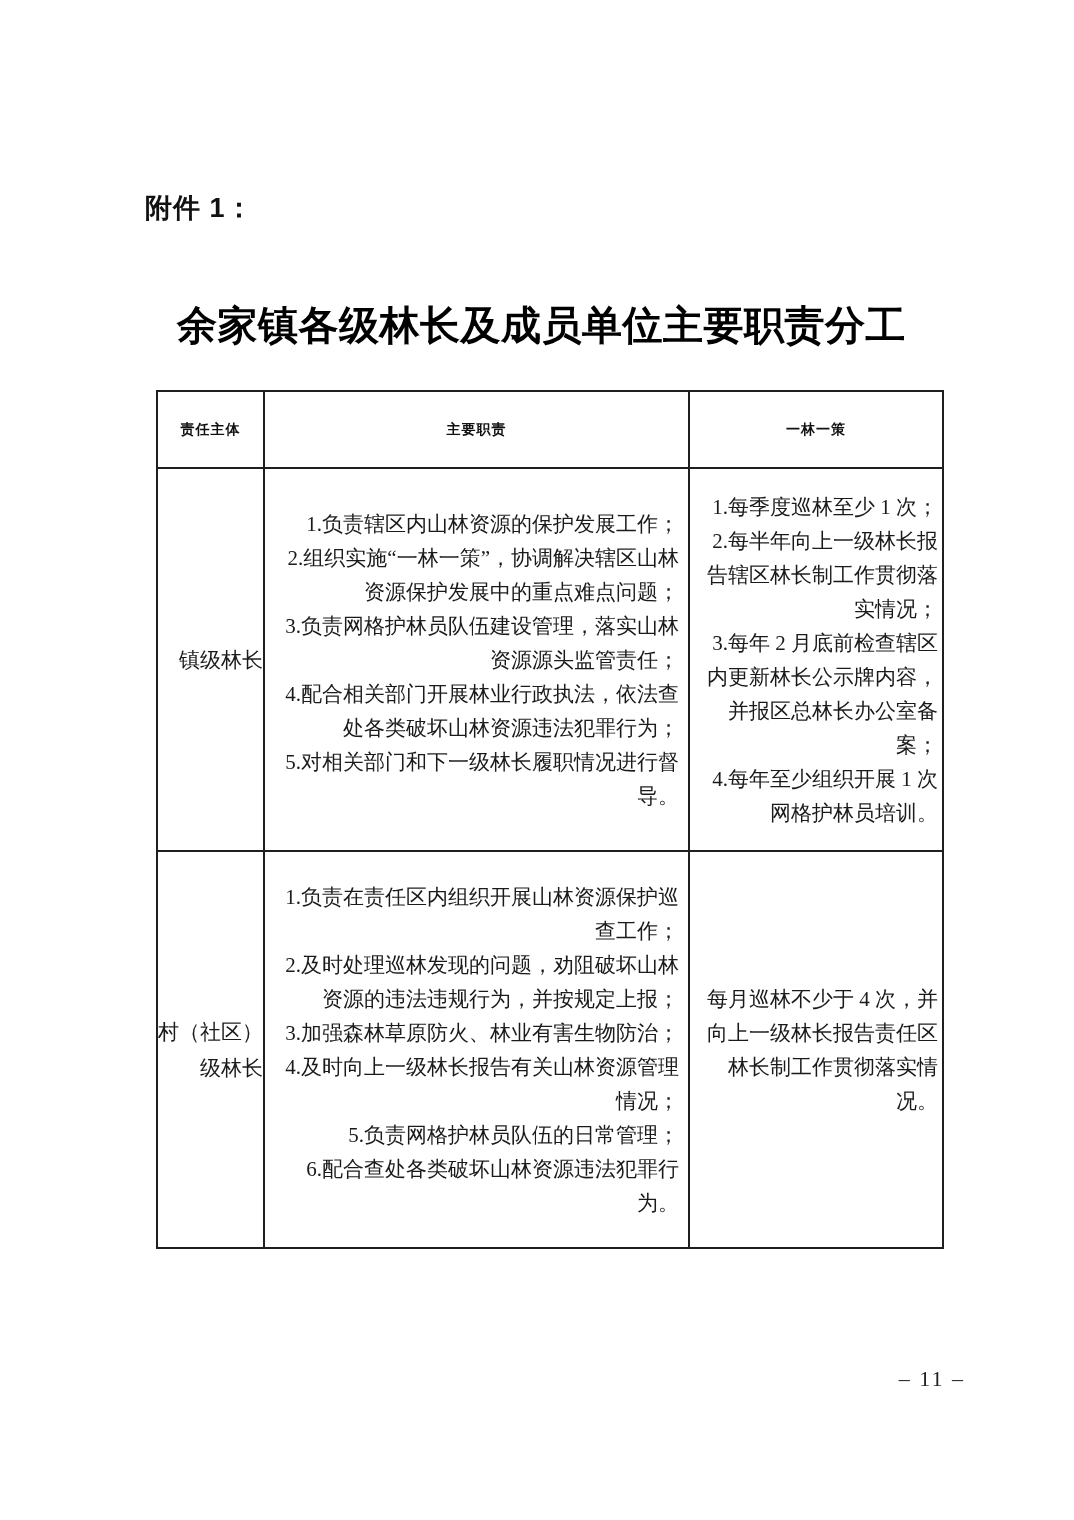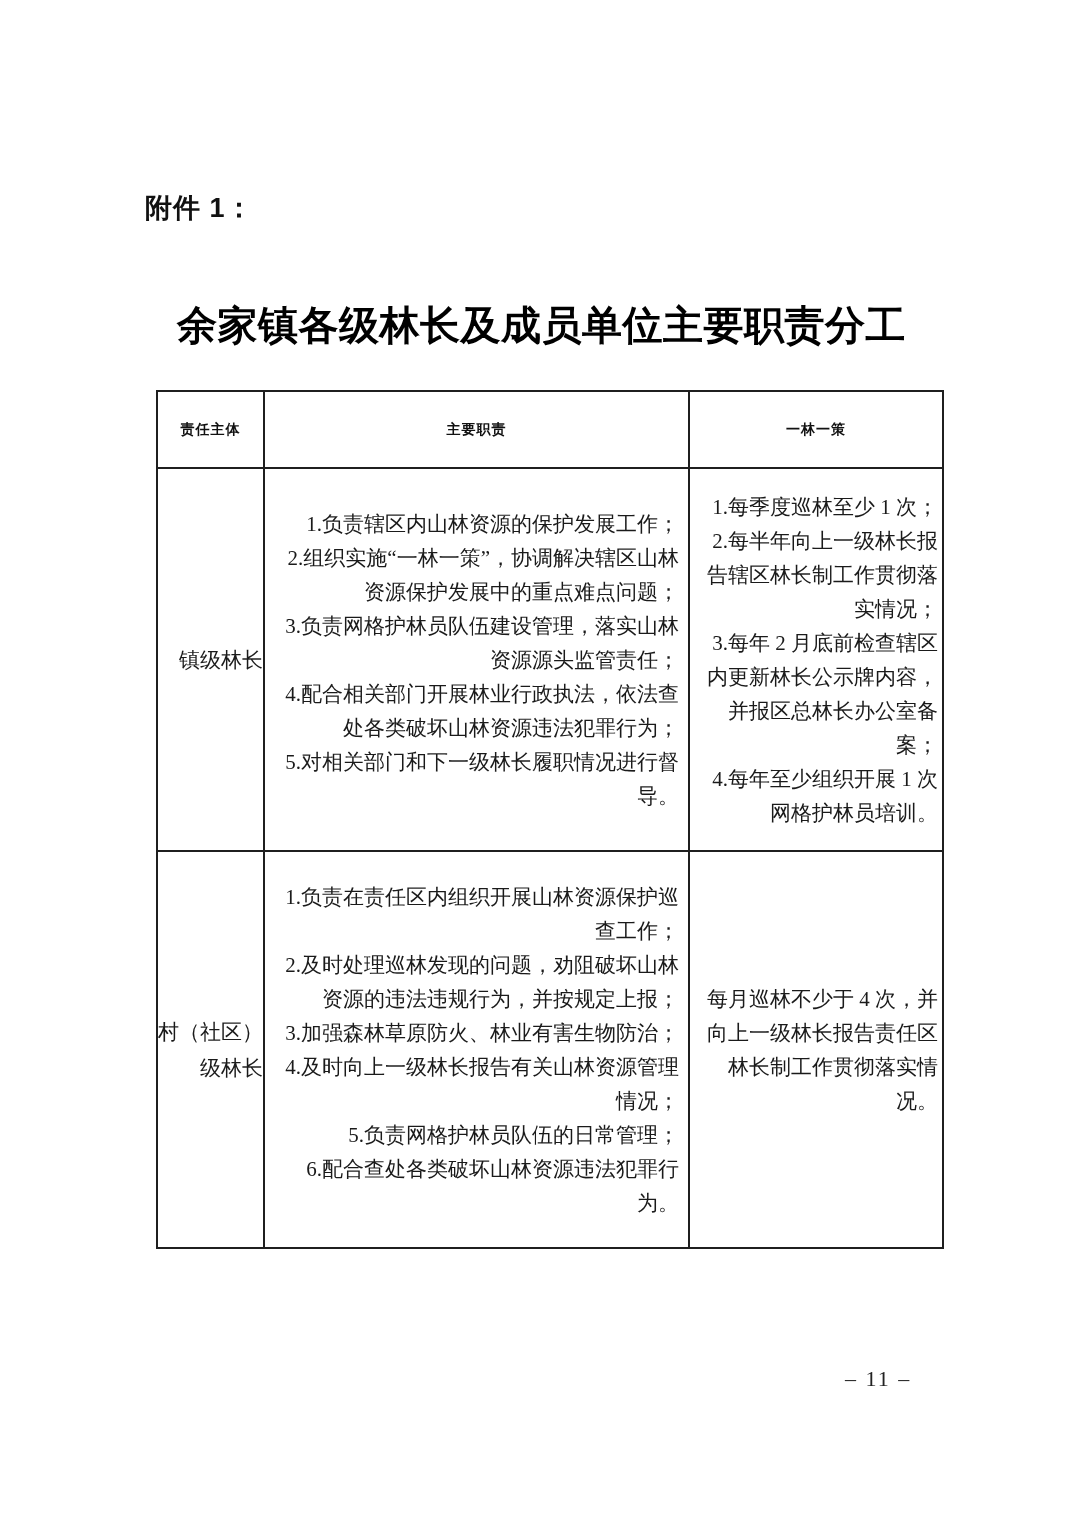--- a/index.html
+++ b/index.html
@@ -74,21 +74,21 @@
   }
   td.req-cell {
     padding: 12px 4px;
     border-radius: 11px;
   }
   .page-number {
     position: absolute;
     left: 845px;
     top: 1366px;
     width: 120px;
-    text-align: left;
+    text-align: right;
     font-size: 22px;
     letter-spacing: 2px;
     color: #222;
   }
 </style>
 </head>
 <body>
 
 <div class="page">
 

